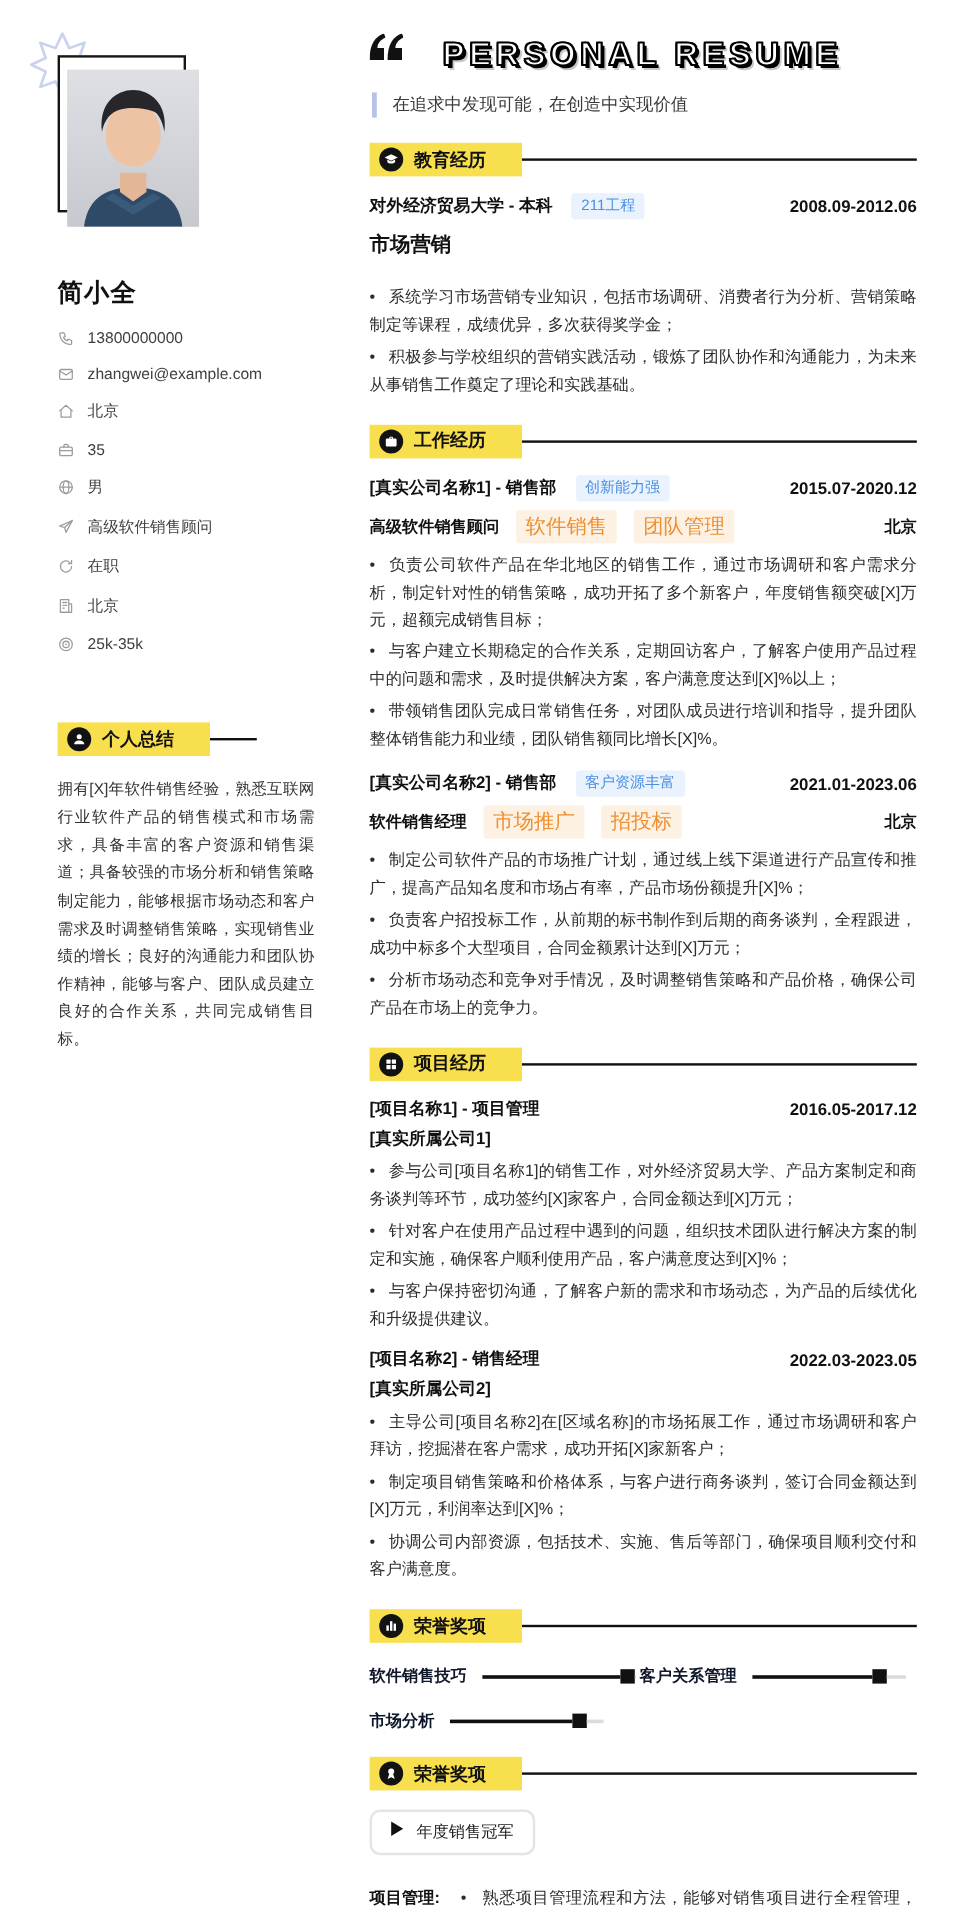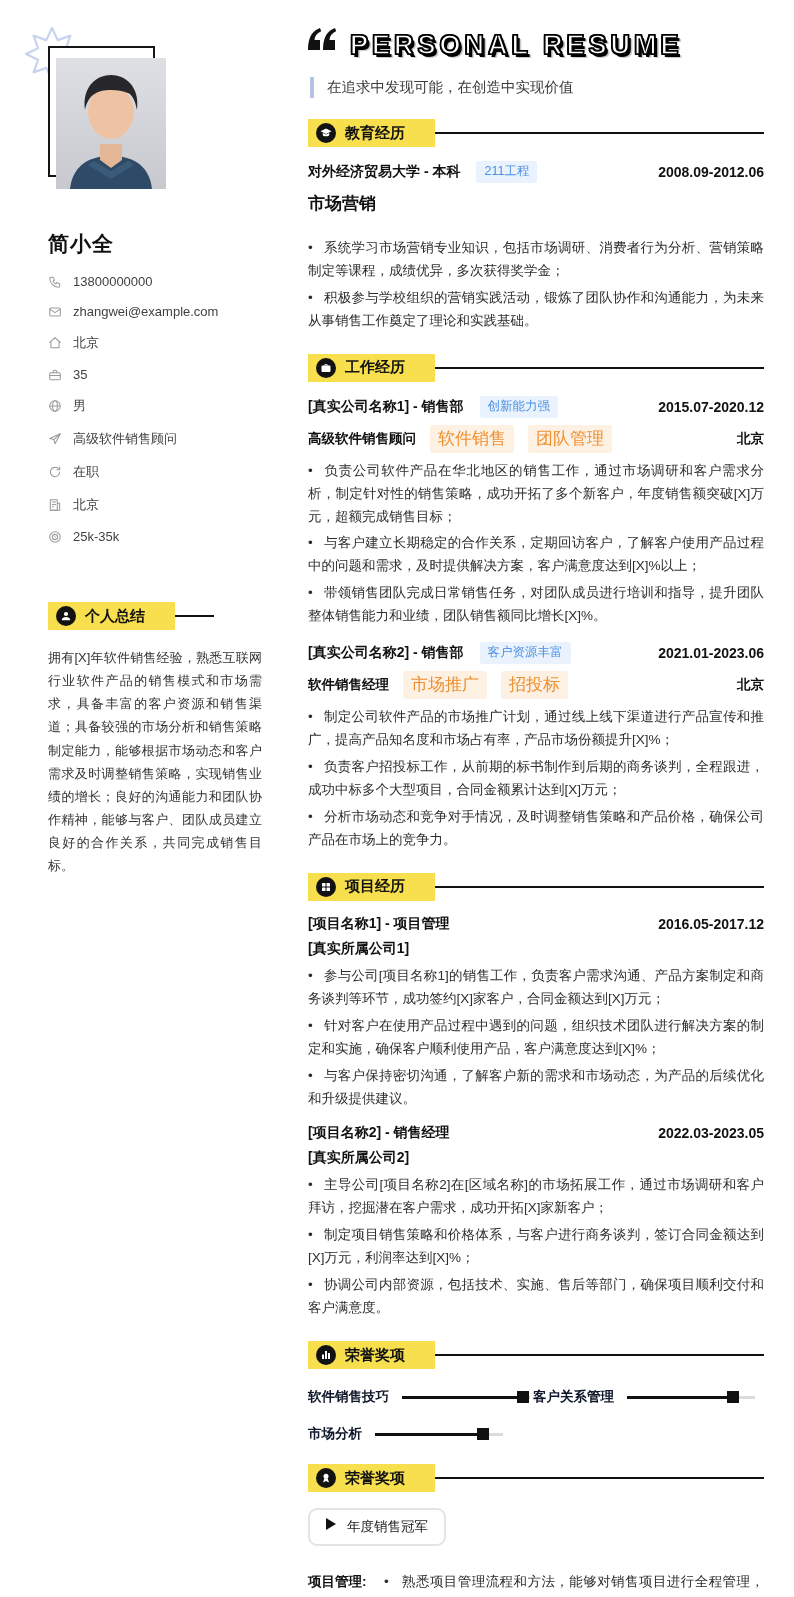--- a/index.html
+++ b/index.html
@@ -30,21 +30,21 @@
   .hl .circ svg { width:12px; height:12px; }
   .hl .t { font-size:15px; font-weight:bold; color:#111; white-space:nowrap; }
   .sec-head .rule { flex:1; height:2px; background:#111; }
 
   .summary { margin-top:58px; }
   .summary .sec-head .rule { margin-right:48px; }
   .summary-text { margin-top:16px; font-size:13px; line-height:1.78; color:#333; text-align:justify; }
 
   
   .main { flex:1; padding:26px 30px 0 28px; }
-  .title-row { display:flex; align-items:flex-start; }
+  .title-row { display:flex; align-items:flex-start;gap:19px; }
   .quote-mark { margin-top:2px; flex-shrink:0; }
   .resume-title {
     margin-left:14px; margin-top:4px;
     font-size:27px; font-weight:900; letter-spacing:4px; color:#fff;
     -webkit-text-stroke:1.5px #000;
     text-shadow:-1px -1px 0 #000,1px -1px 0 #000,-1px 1px 0 #000,
                 2.5px 2.5px 0 #000,4px 4px 0 #c9c9c9;
     white-space:nowrap;
   }
   .motto { margin:16px 0 0 2px; border-left:4px solid #b7c3e6; padding-left:13px; font-size:14.5px; color:#3a3a3a; height:21px; display:flex; align-items:center; }
@@ -330,21 +330,21 @@
 
       <div class="entry">
         <div class="entry-row">
           <span class="entry-title">[项目名称1] - 项目管理</span>
           <span class="spacer"></span>
           <span class="date">2016.05-2017.12</span>
         </div>
         <div class="entry-row">
           <span class="entry-title">[真实所属公司1]</span>
         </div>
-        <p class="bullet">参与公司[项目名称1]的销售工作，负责客户需求沟通、产品方案制定和商务谈判等环节，成功签约[X]家客户，合同金额达到[X]万元；</p>
+        <p class="bullet">参与公司[项目名称1]的销售工作，对外经济贸易大学、产品方案制定和商务谈判等环节，成功签约[X]家客户，合同金额达到[X]万元；</p>
         <p class="bullet">针对客户在使用产品过程中遇到的问题，组织技术团队进行解决方案的制定和实施，确保客户顺利使用产品，客户满意度达到[X]%；</p>
         <p class="bullet">与客户保持密切沟通，了解客户新的需求和市场动态，为产品的后续优化和升级提供建议。</p>
       </div>
 
       <div class="entry">
         <div class="entry-row">
           <span class="entry-title">[项目名称2] - 销售经理</span>
           <span class="spacer"></span>
           <span class="date">2022.03-2023.05</span>
         </div>

